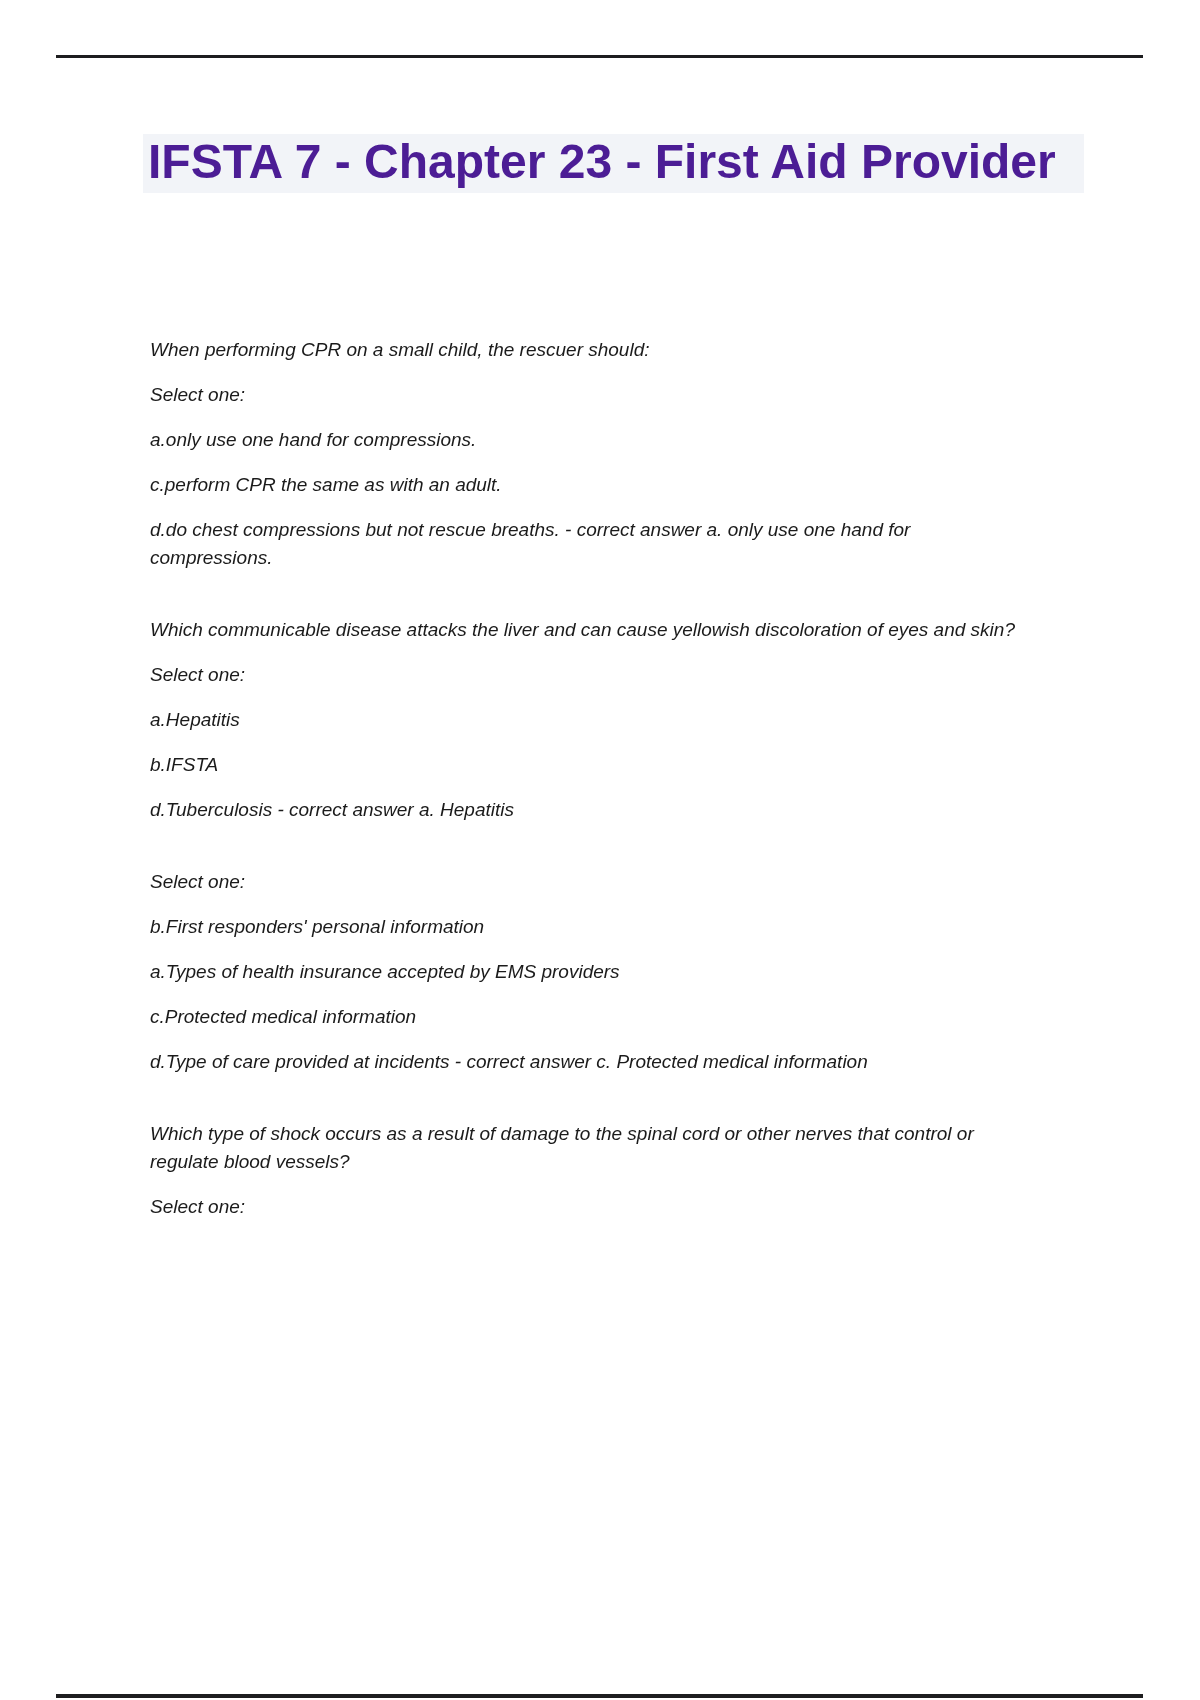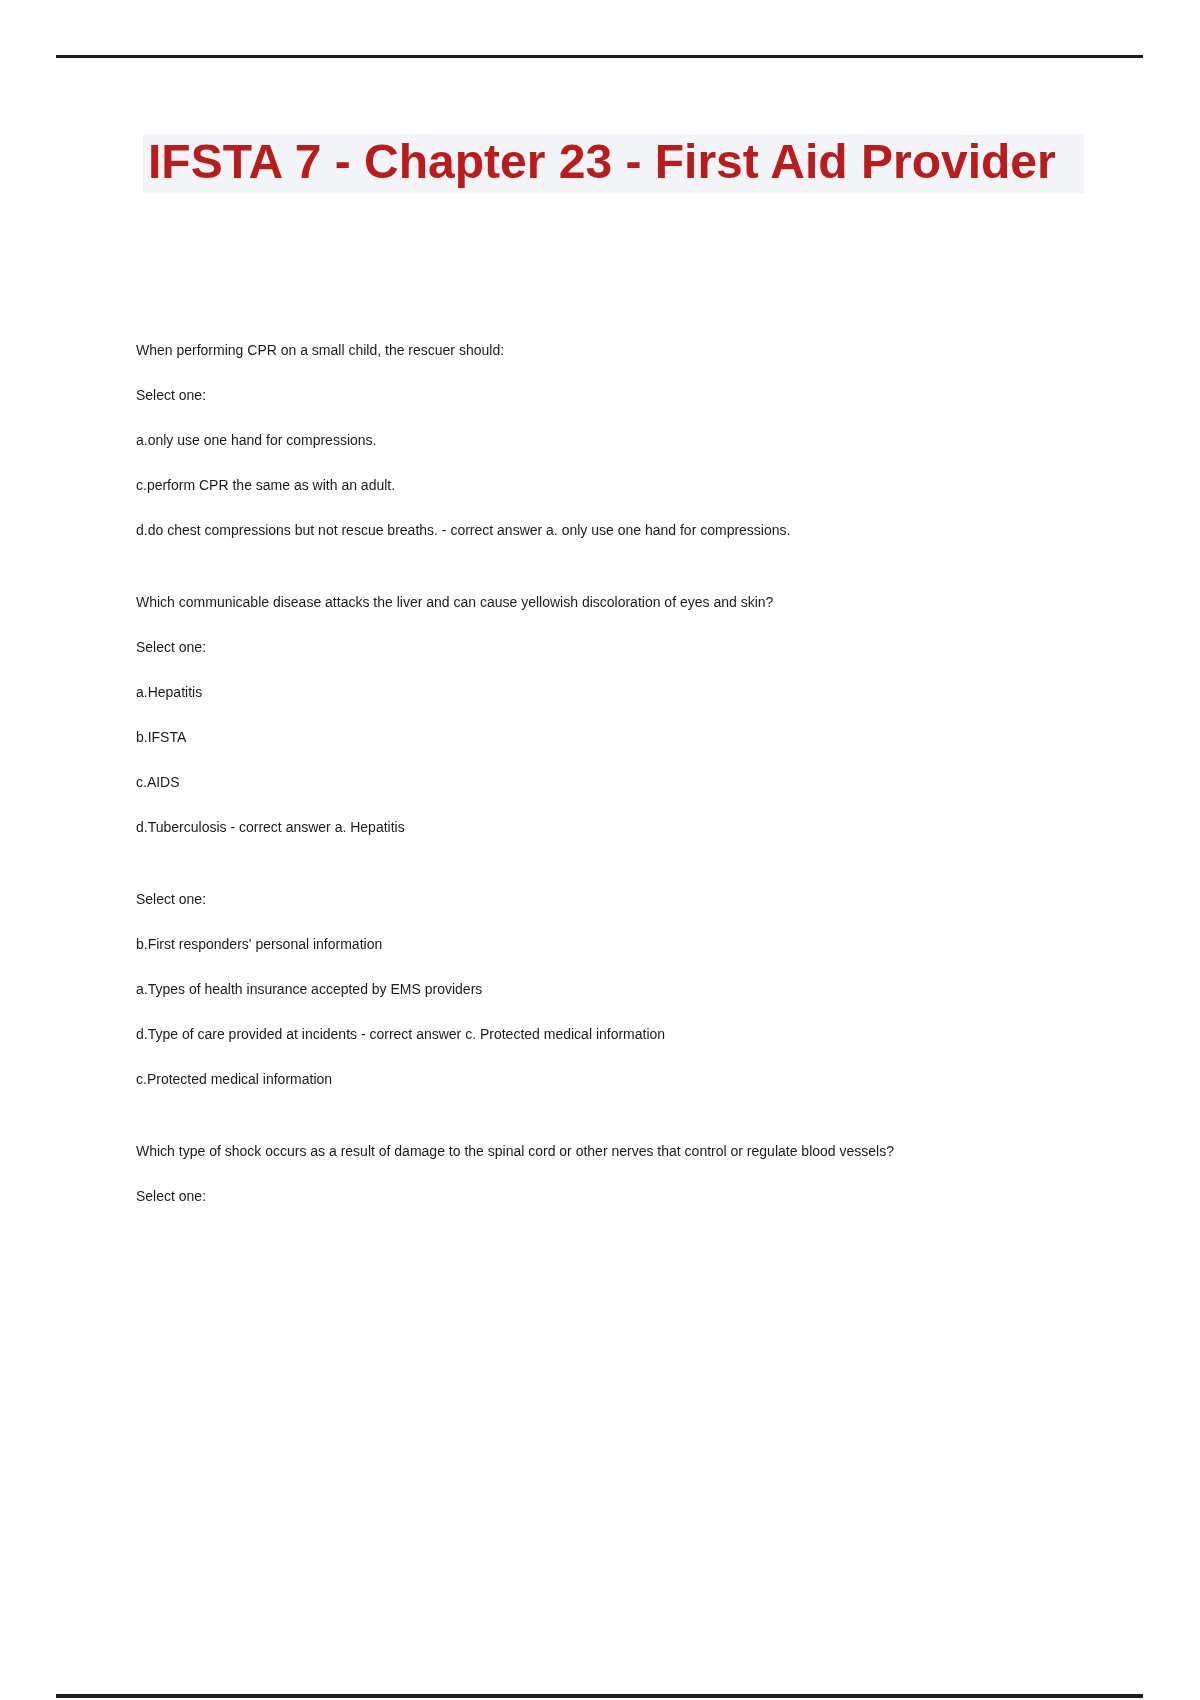--- a/index.html
+++ b/index.html
@@ -22,32 +22,33 @@
   .rule-top { top: 55px; }
   .rule-bottom { top: 1694px; height: 4px; }
   .title {
     position: absolute;
     left: 143px;
     top: 134px;
     margin: 0;
     font-size: 48px;
     font-weight: bold;
     line-height: 50px;
-    color: #b91c1c;
+    color: #4c1d95;
     background: #f2f4f8;
     padding: 3px 28px 6px 5px;
     white-space: nowrap;
   }
   .content {
     position: absolute;
-    left: 136px;
+    left: 150px;
     top: 336px;
     width: 960px;
-    font-size: 14px;
+    font-size: 19px;
     line-height: 28px;
+    font-style: italic;
   }
   .content p { margin: 0 0 17px 0; }
   .question:not(:first-child) { margin-top: 44px; }
   .opt-narrow { max-width: 800px; }
   .prompt-narrow { max-width: 860px; }
 </style>
 </head>
 <body>
 
 <div class="page">
@@ -64,30 +65,29 @@
       <p>a.only use one hand for compressions.</p>
       <p>c.perform CPR the same as with an adult.</p>
       <p class="opt-narrow">d.do chest compressions but not rescue breaths. - correct answer a. only use one hand for compressions.</p>
     </section>
 
     <section class="question">
       <p class="prompt">Which communicable disease attacks the liver and can cause yellowish discoloration of eyes and skin?</p>
       <p>Select one:</p>
       <p>a.Hepatitis</p>
       <p>b.IFSTA</p>
-      <p>c.AIDS</p>
       <p>d.Tuberculosis - correct answer a. Hepatitis</p>
     </section>
 
     <section class="question">
       <p>Select one:</p>
       <p>b.First responders' personal information</p>
       <p>a.Types of health insurance accepted by EMS providers</p>
+      <p>c.Protected medical information</p>
       <p>d.Type of care provided at incidents - correct answer c. Protected medical information</p>
-      <p>c.Protected medical information</p>
     </section>
 
     <section class="question">
       <p class="prompt prompt-narrow">Which type of shock occurs as a result of damage to the spinal cord or other nerves that control or regulate blood vessels?</p>
       <p>Select one:</p>
     </section>
 
   </main>
 
   <div class="rule rule-bottom"></div>

